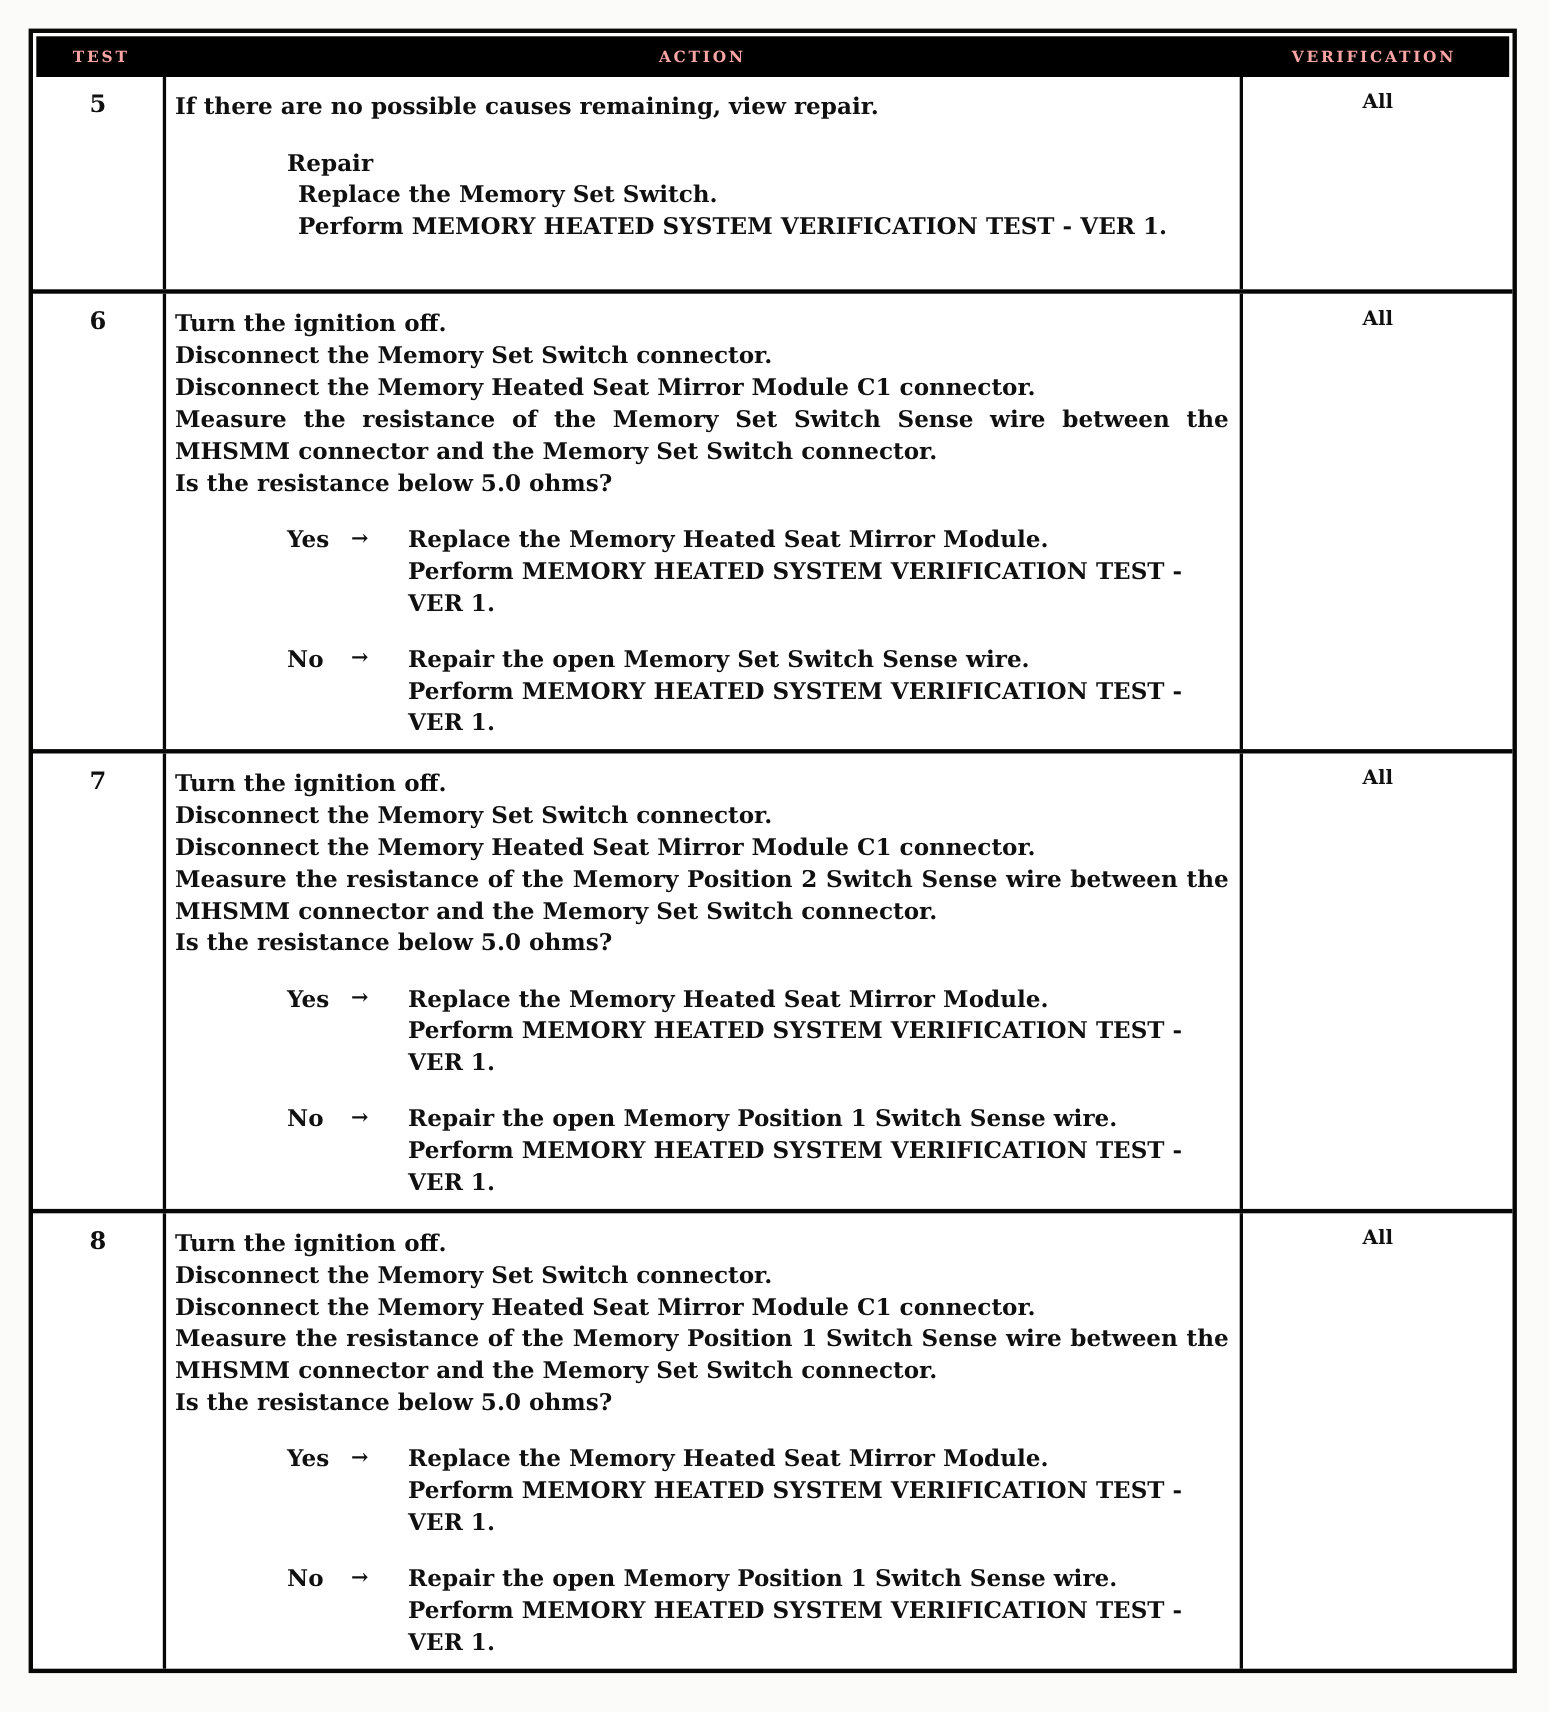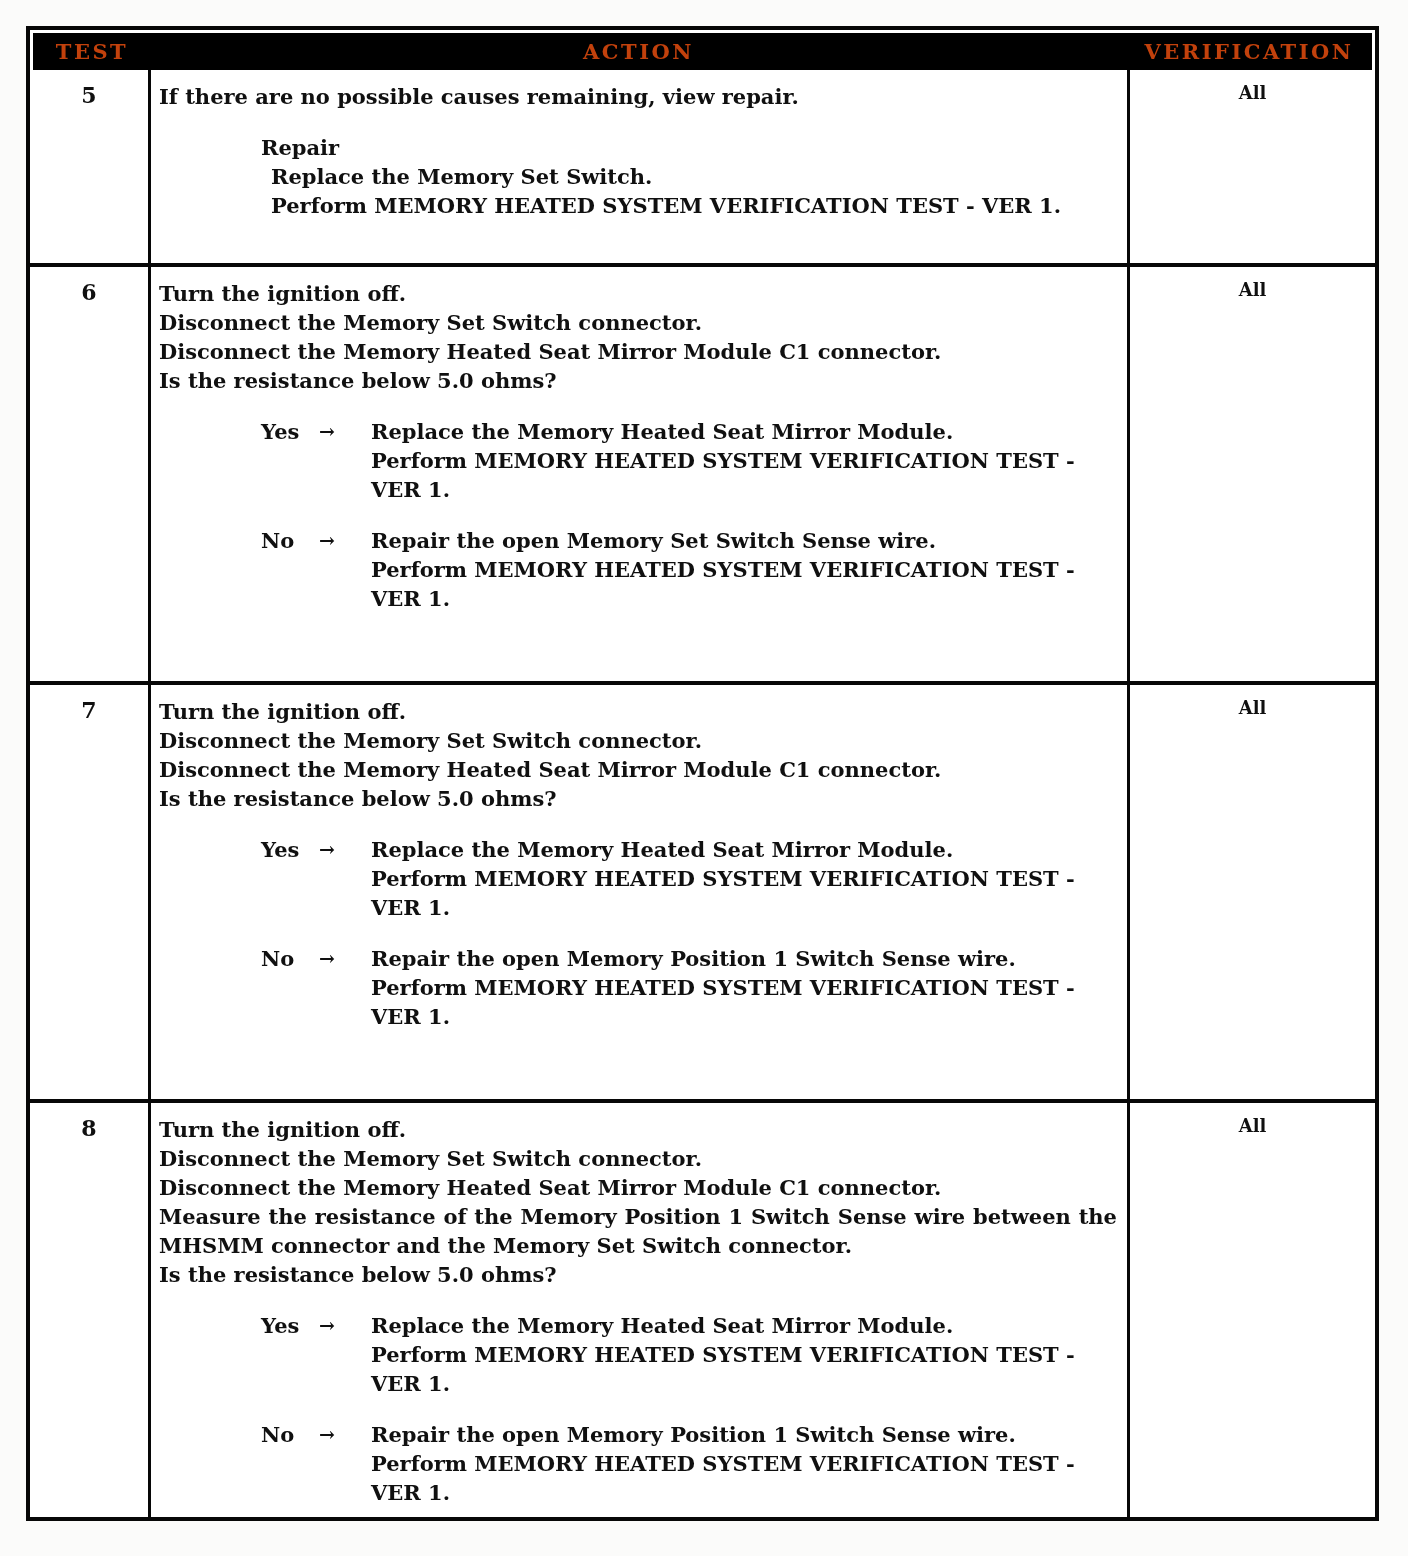--- a/index.html
+++ b/index.html
@@ -23,24 +23,24 @@
     border: 4px solid #070707;
     background: #ffffff;
     display: flex;
     flex-direction: column;
   }
   
   .header-row {
     display: flex;
     align-items: center;
     background: #000000;
-    color: #c2410c;
+    color: #fca5a5;
     height: 37px;
     margin: 3px 3px 0 3px;
-    font-size: 21px;
+    font-size: 14px;
     letter-spacing: 2.5px;
   }
   .h-test { width: 118px; text-align: center; }
   .h-action { flex: 1; text-align: center; }
   .h-app { width: 246px; text-align: center; }
 
   
   .body-row {
     display: flex;
     align-items: stretch;
@@ -110,20 +110,21 @@
       </div>
       <div class="cell-app">All</div>
     </div>
 
     <div class="body-row row-tall">
       <div class="cell-test">6</div>
       <div class="cell-action">
         <div class="intro-line">Turn the ignition off.</div>
         <div class="intro-line">Disconnect the Memory Set Switch connector.</div>
         <div class="intro-line">Disconnect the Memory Heated Seat Mirror Module C1 connector.</div>
+        <div class="intro-line">Measure the resistance of the Memory Set Switch Sense wire between the MHSMM connector and the Memory Set Switch connector.</div>
         <div class="intro-line">Is the resistance below 5.0 ohms?</div>
         <div class="branch">
           <div class="b-label">Yes</div>
           <div class="b-arrow">→</div>
           <div class="b-text">
             <div>Replace the Memory Heated Seat Mirror Module.</div>
             <div>Perform MEMORY HEATED SYSTEM VERIFICATION TEST - VER 1.</div>
           </div>
         </div>
         <div class="branch">
@@ -137,20 +138,21 @@
       </div>
       <div class="cell-app">All</div>
     </div>
 
     <div class="body-row row-tall">
       <div class="cell-test">7</div>
       <div class="cell-action">
         <div class="intro-line">Turn the ignition off.</div>
         <div class="intro-line">Disconnect the Memory Set Switch connector.</div>
         <div class="intro-line">Disconnect the Memory Heated Seat Mirror Module C1 connector.</div>
+        <div class="intro-line">Measure the resistance of the Memory Position 2 Switch Sense wire between the MHSMM connector and the Memory Set Switch connector.</div>
         <div class="intro-line">Is the resistance below 5.0 ohms?</div>
         <div class="branch">
           <div class="b-label">Yes</div>
           <div class="b-arrow">→</div>
           <div class="b-text">
             <div>Replace the Memory Heated Seat Mirror Module.</div>
             <div>Perform MEMORY HEATED SYSTEM VERIFICATION TEST - VER 1.</div>
           </div>
         </div>
         <div class="branch">

